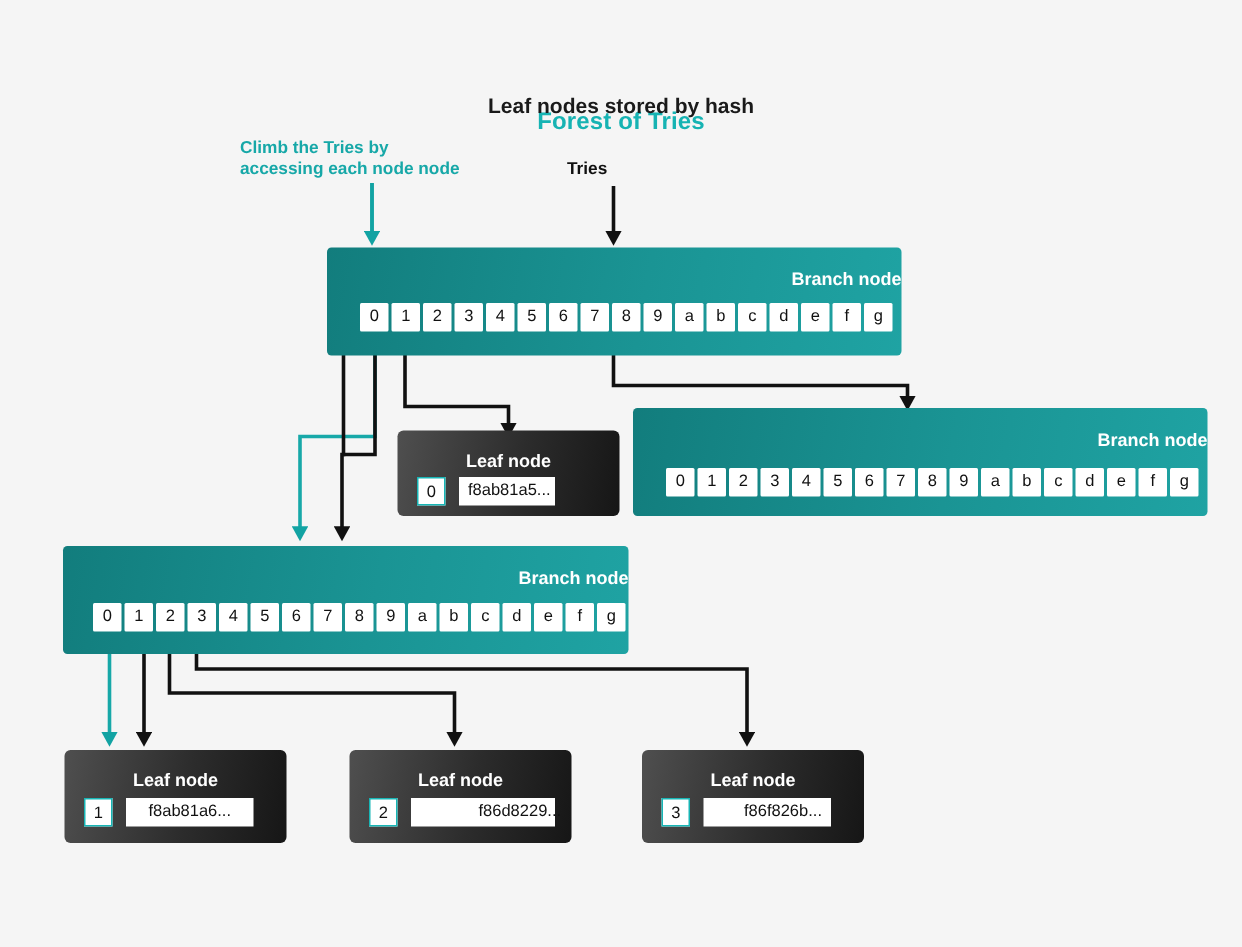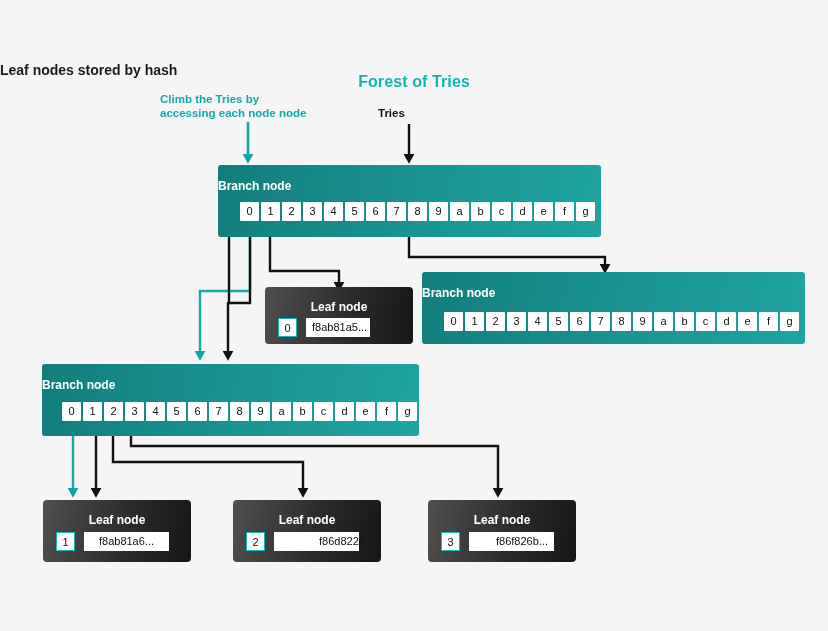--- a/index.html
+++ b/index.html
@@ -29,21 +29,21 @@
     font-size: 16px;
     font-weight: bold;
     color: #16b3b3;
     letter-spacing: .1px;
     margin-top: 32px;
   }
   .title-sub {
     position: absolute;
     left: 0; top: 62px;
     width: 828px;
-    text-align: left;
+    text-align: center;
     font-size: 14px;
     font-weight: bold;
     color: #1a1a1a;
   }
 
   
   .anno {
     position: absolute;
     font-size: 11.5px;
     font-weight: bold;
@@ -64,21 +64,21 @@
   
   .branch {
     position: absolute;
     background: linear-gradient(100deg, #127d7d 0%, #1a9494 55%, #1fa3a3 100%);
     border-radius: 3px;
   }
   .branch .node-title {
     position: absolute;
     left: 0; right: 0;
     top: 14px;
-    text-align: left;
+    text-align: right;
     color: #ffffff;
     font-size: 12px;
     font-weight: bold;
   }
   .cells {
     position: absolute;
     display: flex;
     gap: 2px;
   }
   .cell {
@@ -273,21 +273,21 @@
     <div class="leaf-row" style="left:13px; top:32px;">
       <div class="leaf-idx">1</div>
       <div class="leaf-hash" style="width:85px;">f8ab81a6...</div>
     </div>
   </div>
 
   <div class="leaf" style="left:233px; top:500px; width:148px; height:62px;">
     <div class="node-title">Leaf node</div>
     <div class="leaf-row" style="left:13px; top:32px;">
       <div class="leaf-idx">2</div>
-      <div class="leaf-hash" style="width:85px;padding-left:45px;">f86d8229...</div>
+      <div class="leaf-hash" style="width:96px;padding-left:45px;">f86d8229...</div>
     </div>
   </div>
 
   <div class="leaf" style="left:428px; top:500px; width:148px; height:62px;">
     <div class="node-title">Leaf node</div>
     <div class="leaf-row" style="left:13px; top:32px;">
       <div class="leaf-idx">3</div>
       <div class="leaf-hash" style="width:85px;text-align:right;">f86f826b...</div>
     </div>
   </div>

